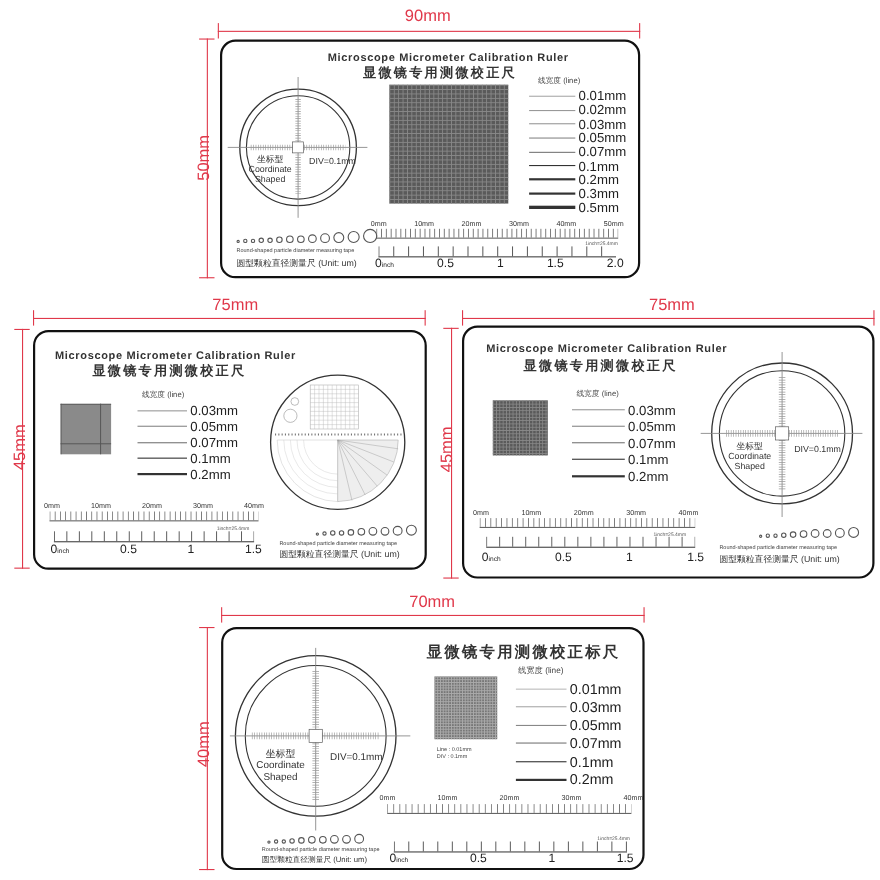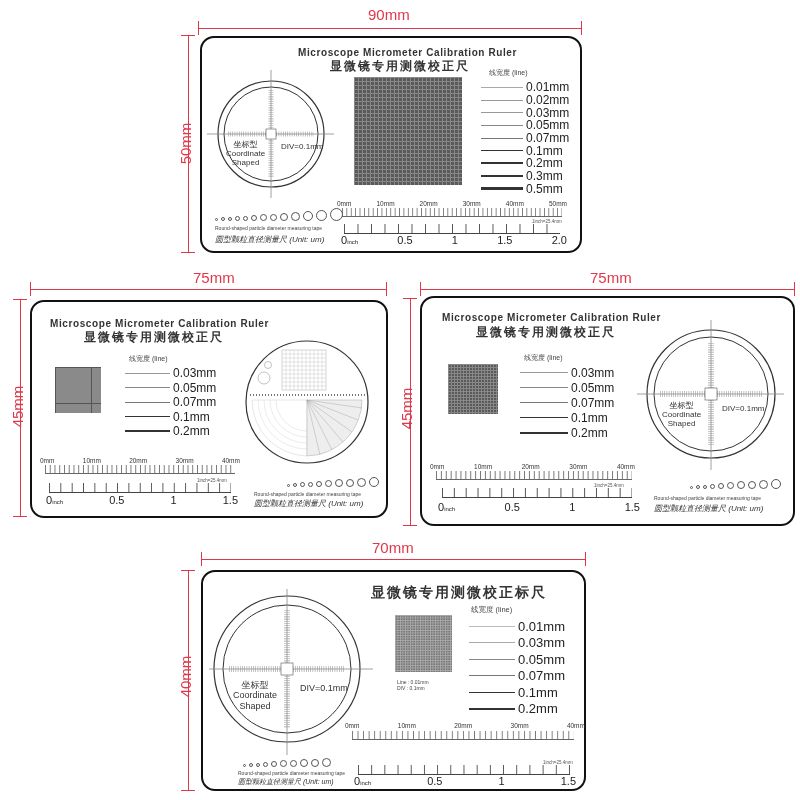--- a/index.html
+++ b/index.html
@@ -25,21 +25,21 @@
   .ruler-mm{position:absolute;height:8px;border-bottom:1px solid #666;
     background-image:repeating-linear-gradient(90deg,#777 0 1px,transparent 1px 100%);}
   .ruler-labels{position:absolute;display:flex;justify-content:space-between;font-size:6.5px;color:#333;}
   .ruler-in{position:absolute;height:9px;border-bottom:1px solid #444;}
   .inch-labels{position:absolute;display:flex;justify-content:space-between;font-size:11px;color:#222;}
   .inch-labels small{font-size:6px;}
   .inch-note{position:absolute;font-size:4.5px;color:#555;white-space:nowrap;}
   .particles{position:absolute;display:flex;align-items:flex-end;gap:3px;}
   .particle{border:1px solid #555;border-radius:50%;}
   .p-caption{position:absolute;font-size:5px;color:#444;white-space:nowrap;}
-  .p-caption-cn{position:absolute;font-size:8px;color:#333;white-space:nowrap;font-style:italic;}
+  .p-caption-cn{position:absolute;font-size:8px;color:#333;white-space:nowrap;}
   .reticle-text{position:absolute;font-size:8px;color:#333;text-align:center;line-height:1.15;white-space:nowrap;}
   svg{position:absolute;overflow:visible;}
 </style>
 </head>
 <body>
 
 <div class="dim-h" style="left:198px;top:28px;width:384px;"></div>
 <div class="dim-label" style="left:368px;top:6px;">90mm</div>
 <div class="dim-v" style="left:188px;top:35px;height:218px;"></div>
 <div class="dim-label vert" style="left:165px;top:135px;">50mm</div>
@@ -338,21 +338,21 @@
   <div class="p-caption" style="left:232px;top:197px;">Round-shaped particle diameter measuring tape</div>
   <div class="p-caption-cn" style="left:232px;top:205px;">圆型颗粒直径测量尺 (Unit: um)</div>
 </div>
 
 <div class="dim-h" style="left:201px;top:559px;width:385px;"></div>
 <div class="dim-label" style="left:372px;top:539px;">70mm</div>
 <div class="dim-v" style="left:188px;top:570px;height:221px;"></div>
 <div class="dim-label vert" style="left:165px;top:668px;">40mm</div>
 
 <div class="card" style="left:201px;top:570px;width:385px;height:221px;">
-  <div class="t-cn" style="left:168px;top:12px;font-size:14px;">显微镜专用测微校正标尺</div>
+  <div class="t-cn" style="left:185px;top:12px;font-size:14px;">显微镜专用测微校正标尺</div>
 
   <svg style="left:0;top:0;" width="200" height="221">
     <circle cx="84" cy="97" r="73" fill="none" stroke="#333" stroke-width="1.2"></circle>
     <circle cx="84" cy="97" r="64" fill="none" stroke="#333" stroke-width="1"></circle>
     <line x1="6" y1="97" x2="170" y2="97" stroke="#888" stroke-width="0.8"></line>
     <line x1="84" y1="17" x2="84" y2="183" stroke="#888" stroke-width="0.8"></line>
     <line x1="26" y1="97" x2="142" y2="97" stroke="#999" stroke-width="6" stroke-dasharray="0.6 1.6"></line>
     <line x1="84" y1="38" x2="84" y2="156" stroke="#999" stroke-width="6" stroke-dasharray="0.6 1.6"></line>
     <rect x="78" y="91" width="12" height="12" fill="#fff" stroke="#555" stroke-width="0.6"></rect>
   </svg>

